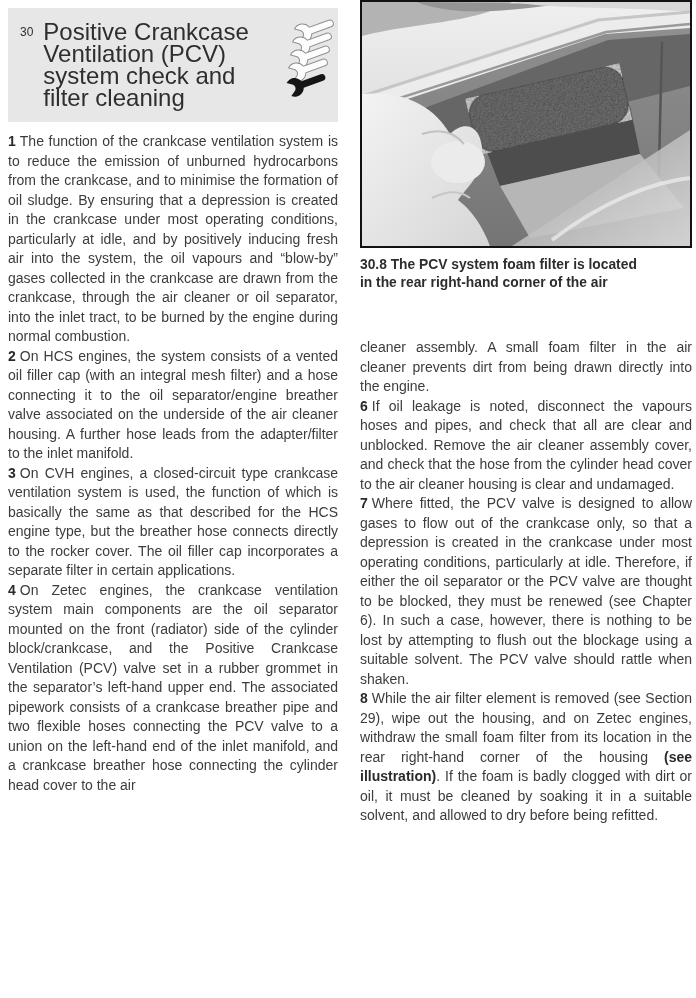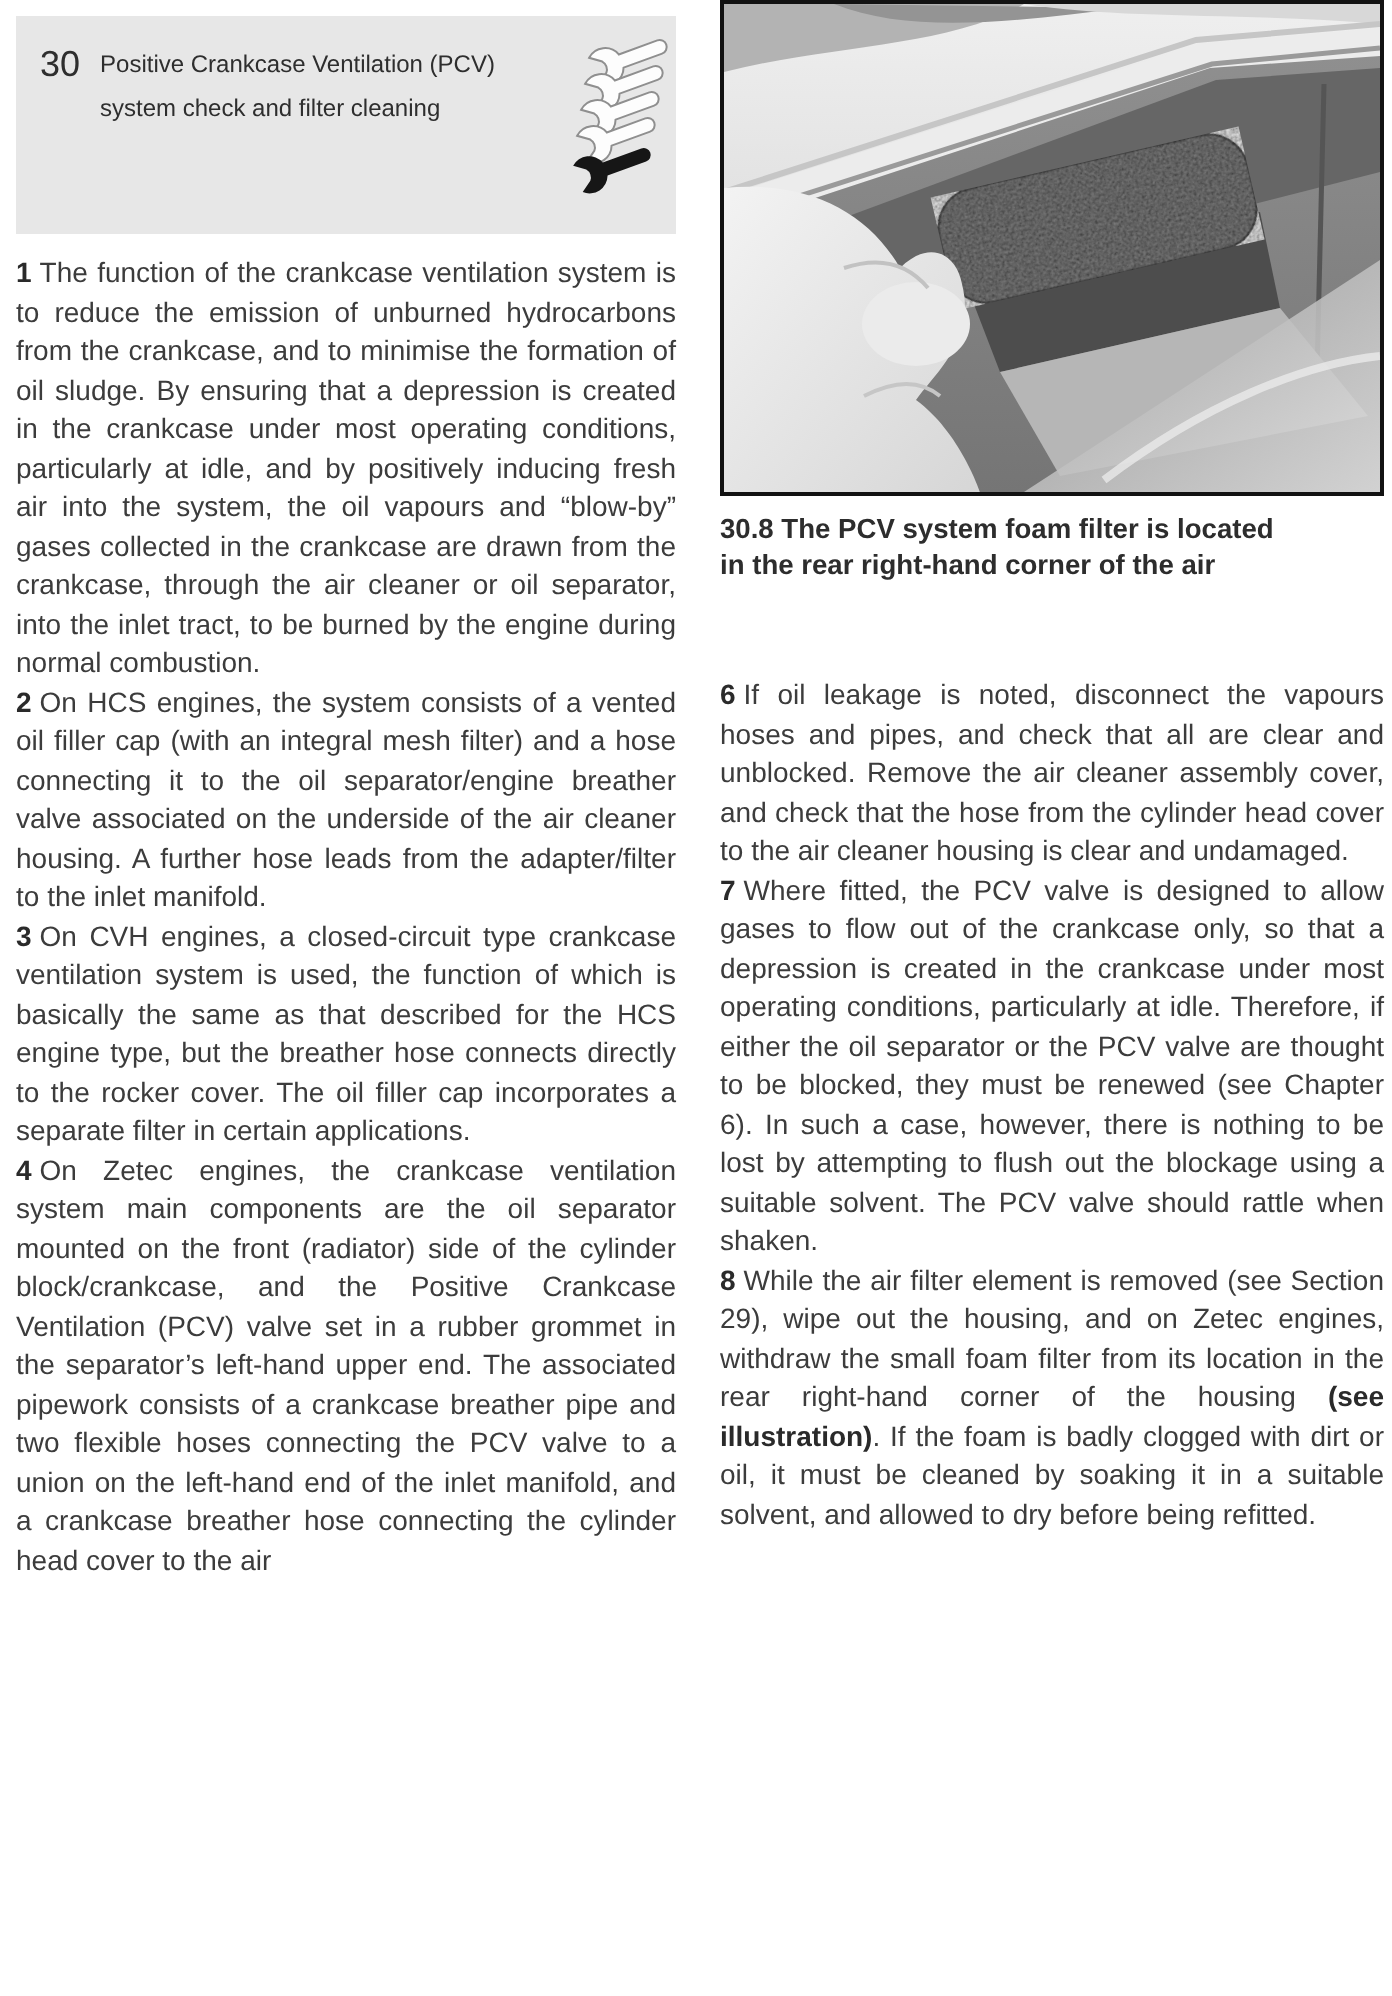--- a/index.html
+++ b/index.html
@@ -16,22 +16,22 @@
   .col-right { width:332px; margin-left:22px; }
 
   
   .header-box {
     background:#e7e7e7;
     display:flex;
     align-items:flex-start;
     padding:13px 8px 13px 12px;
     margin-bottom:10px;
   }
-  .header-num { font-size:18px; line-height:22px; color:#2e2e2e; margin-right:10px; }
-  .header-title { font-size:12px; line-height:22px; color:#2e2e2e; width:208px; }
+  .header-num { font-size:12px; line-height:22px; color:#2e2e2e; margin-right:10px; }
+  .header-title { font-size:24px; line-height:22px; color:#2e2e2e; width:208px; }
   .wrench-stack { margin-left:auto; margin-top:-2px; }
 
   
   p.body {
     font-size:14px;
     line-height:19.5px;
     text-align:justify;
     margin:0;
     color:#3c3c3c;
   }
@@ -153,20 +153,21 @@
           <path d="M70,196 C86,188 98,188 108,196" stroke="#c6c6c6" stroke-width="2" fill="none"></path>
         </svg>
       </div>
 
       <div class="caption">
         <span>30.8  The PCV system foam filter is located</span>
         <span>in the rear right-hand corner of the air</span>
       </div>
 
       <div class="right-text">
+        <p class="body">cleaner assembly. A small foam filter in the air cleaner prevents dirt from being drawn directly into the engine.</p>
         <p class="body"><b class="pnum">6</b><span>If oil leakage is noted, disconnect the vapours hoses and pipes, and check that all are clear and unblocked. Remove the air cleaner assembly cover, and check that the hose from the cylinder head cover to the air cleaner housing is clear and undamaged.</span></p>
         <p class="body"><b class="pnum">7</b><span>Where fitted, the PCV valve is designed to allow gases to flow out of the crankcase only, so that a depression is created in the crankcase under most operating conditions, particularly at idle. Therefore, if either the oil separator or the PCV valve are thought to be blocked, they must be renewed (see Chapter 6). In such a case, however, there is nothing to be lost by attempting to flush out the blockage using a suitable solvent. The PCV valve should rattle when shaken.</span></p>
         <p class="body"><b class="pnum">8</b><span>While the air filter element is removed (see Section 29), wipe out the housing, and on Zetec engines, withdraw the small foam filter from its location in the rear right-hand corner of the housing </span><b class="inline-bold">(see illustration)</b><span>. If the foam is badly clogged with dirt or oil, it must be cleaned by soaking it in a suitable solvent, and allowed to dry before being refitted.</span></p>
       </div>
 
     </div>
   </div>
 </div>
 
 </body></html>

